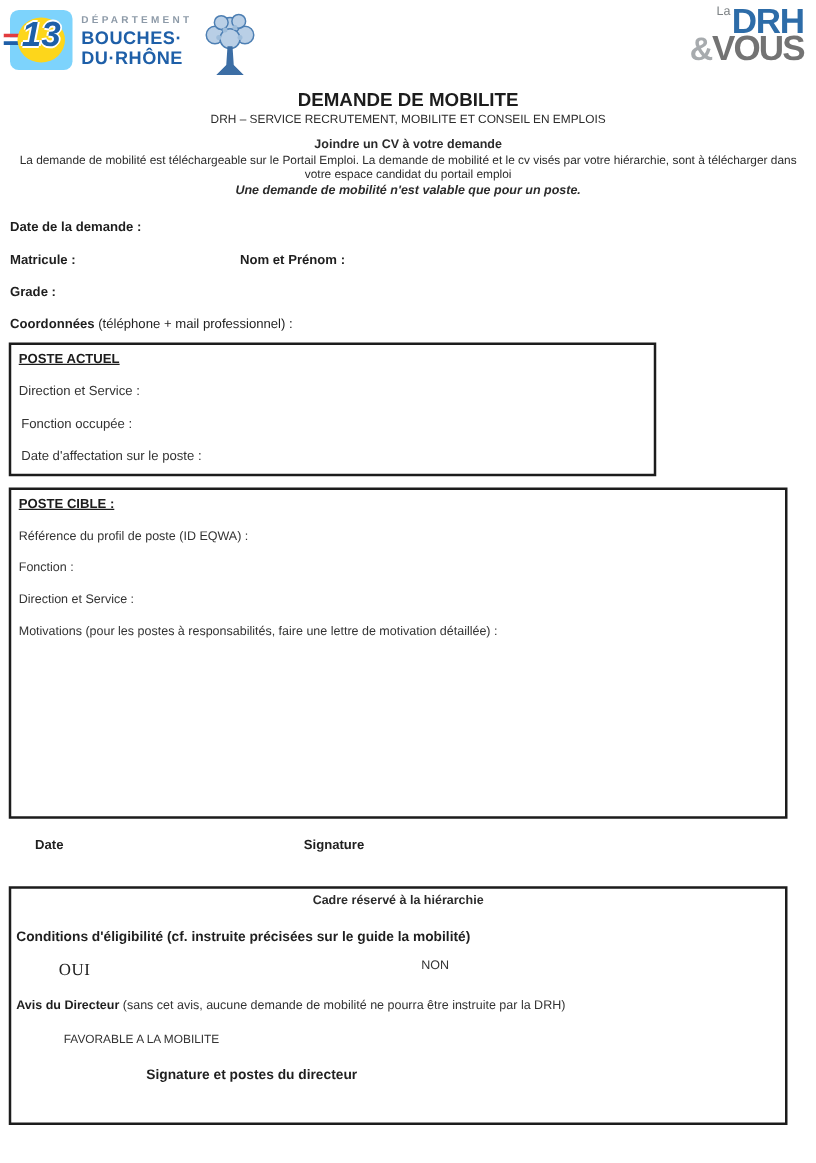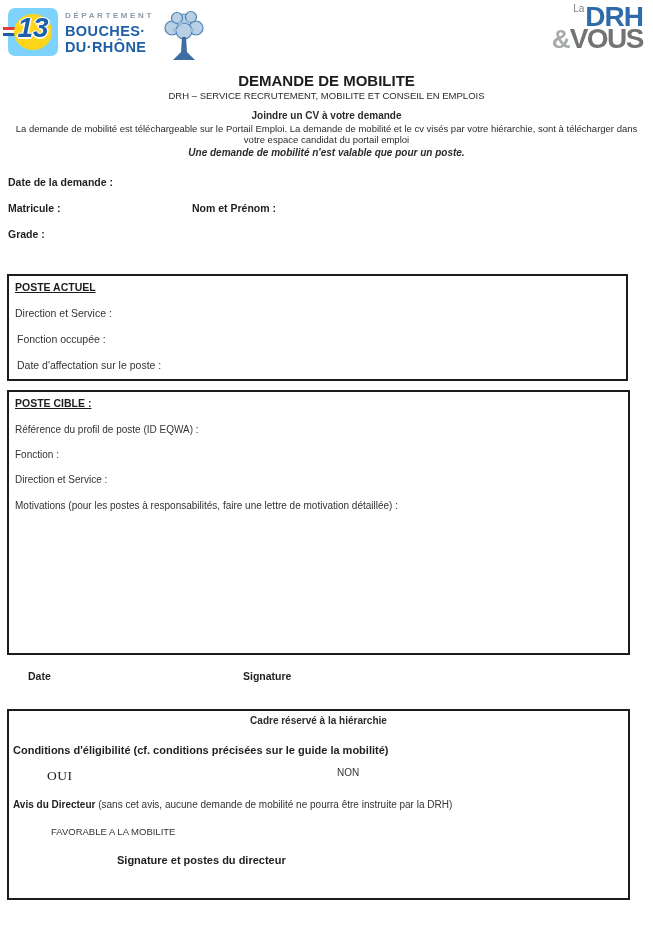--- a/index.html
+++ b/index.html
@@ -114,42 +114,45 @@
   <div class="abs intro">
     <p class="intro-cv">Joindre un CV à votre demande</p>
     <p class="intro-body">La demande de mobilité est téléchargeable sur le Portail Emploi. La demande de mobilité et le cv visés par votre hiérarchie, sont à télécharger dans votre espace candidat du portail emploi</p>
     <p class="intro-note">Une demande de mobilité n'est valable que pour un poste.</p>
   </div>
 
   <div class="abs field-label" style="left:8px; top:176px;">Date de la demande :</div>
   <div class="abs field-label" style="left:8px; top:202px;">Matricule :</div>
   <div class="abs field-label" style="left:192px; top:202px;">Nom et Prénom :</div>
   <div class="abs field-label" style="left:8px; top:228px;">Grade :</div>
+  <div class="abs field-label" style="left:8px; top:253px;">
+    <span>Coordonnées</span><span class="field-normal"> (téléphone + mail professionnel) :</span>
+  </div>
 
-  <div class="abs box" style="left:7px; top:274px; width:621px; height:107px;">
+  <div class="abs box" style="left:7px; top:274px; width:518px; height:107px;">
     <div class="abs box-title" style="left:6px; top:5px;">POSTE ACTUEL</div>
     <div class="abs box-field" style="left:6px; top:31px;">Direction et Service :</div>
     <div class="abs box-field" style="left:8px; top:57px;">Fonction occupée :</div>
     <div class="abs box-field" style="left:8px; top:83px;">Date d'affectation sur le poste :</div>
   </div>
 
   <div class="abs box" style="left:7px; top:390px; width:623px; height:265px;">
     <div class="abs box-title" style="left:6px; top:5px;">POSTE CIBLE :</div>
     <div class="abs box-field" style="left:6px; top:32px; font-size:10px;">Référence du profil de poste (ID EQWA) :</div>
     <div class="abs box-field" style="left:6px; top:57px; font-size:10px;">Fonction :</div>
     <div class="abs box-field" style="left:6px; top:82px; font-size:10px;">Direction et Service :</div>
     <div class="abs box-field" style="left:6px; top:108px; font-size:10px;">Motivations (pour les postes à responsabilités, faire une lettre de motivation détaillée) :</div>
   </div>
 
   <div class="abs field-label" style="left:28px; top:670px;">Date</div>
   <div class="abs field-label" style="left:243px; top:670px;">Signature</div>
 
   <div class="abs box" style="left:7px; top:709px; width:623px; height:191px;">
     <div class="abs hier-title">Cadre réservé à la hiérarchie</div>
-    <div class="abs hier-bold" style="left:4px; top:33px;">Conditions d'éligibilité (cf. conditions précisées sur le guide la mobilité)</div>
+    <div class="abs hier-bold" style="left:4px; top:33px;">Conditions d'éligibilité (cf. instruite précisées sur le guide la mobilité)</div>
     <div class="abs hier-oui" style="left:38px; top:57px;">OUI</div>
     <div class="abs hier-non" style="left:328px; top:56px;">NON</div>
     <div class="abs" style="left:4px; top:88px; font-size:10px;">
       <span class="hier-bold" style="font-size:10px;">Avis du Directeur</span><span class="hier-avis-rest"> (sans cet avis, aucune demande de mobilité ne pourra être instruite par la DRH)</span>
     </div>
     <div class="abs hier-small" style="left:42px; top:115px;">FAVORABLE A LA MOBILITE</div>
     <div class="abs hier-bold" style="left:108px; top:143px;">Signature et postes du directeur</div>
   </div>
 
 </div>

